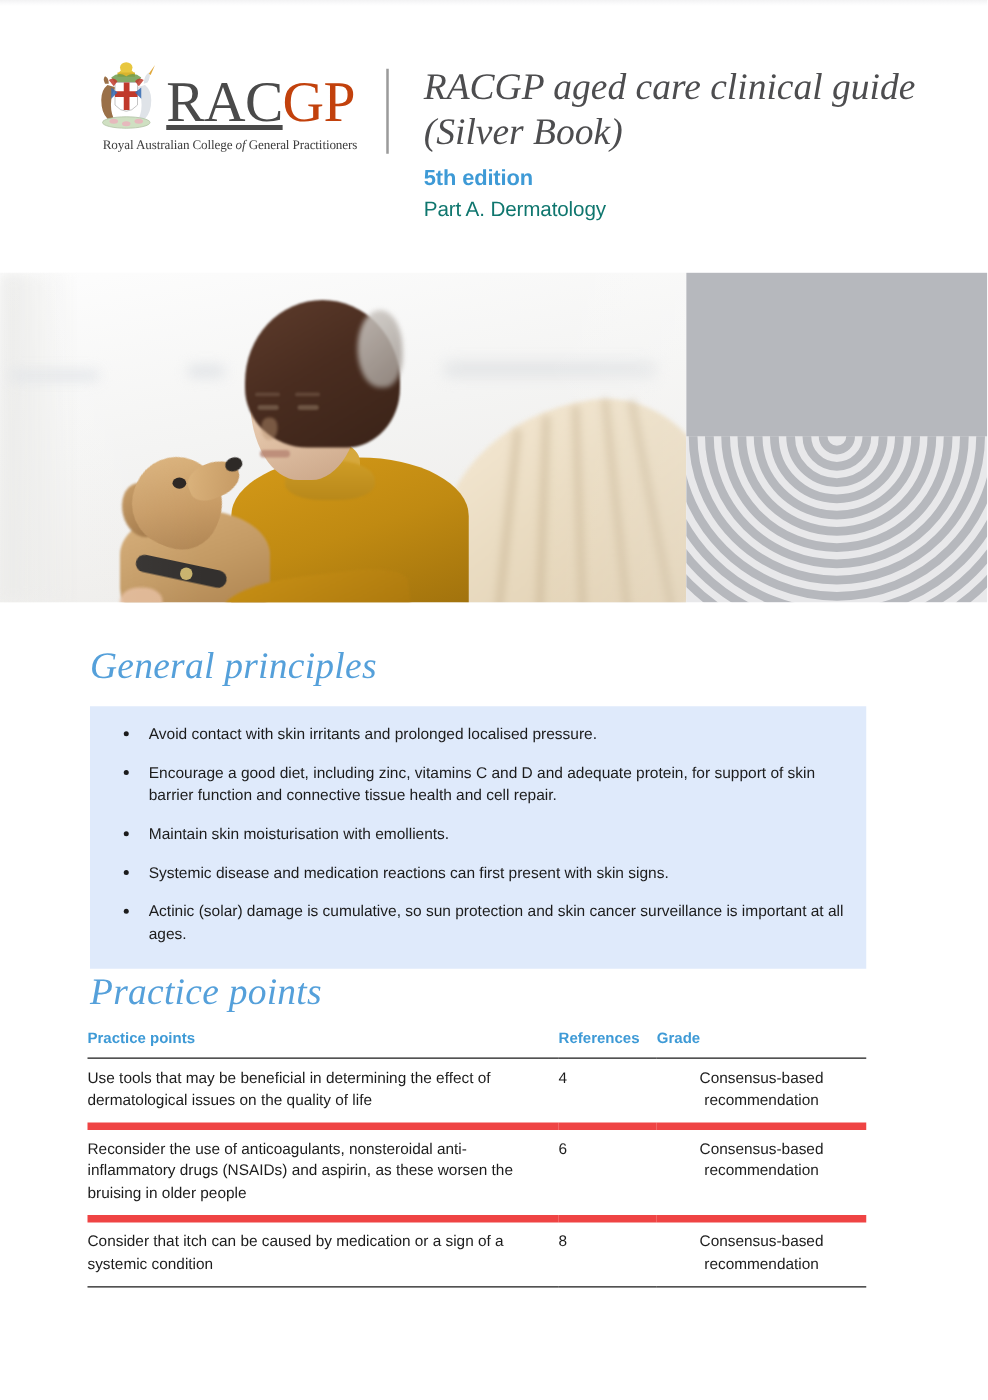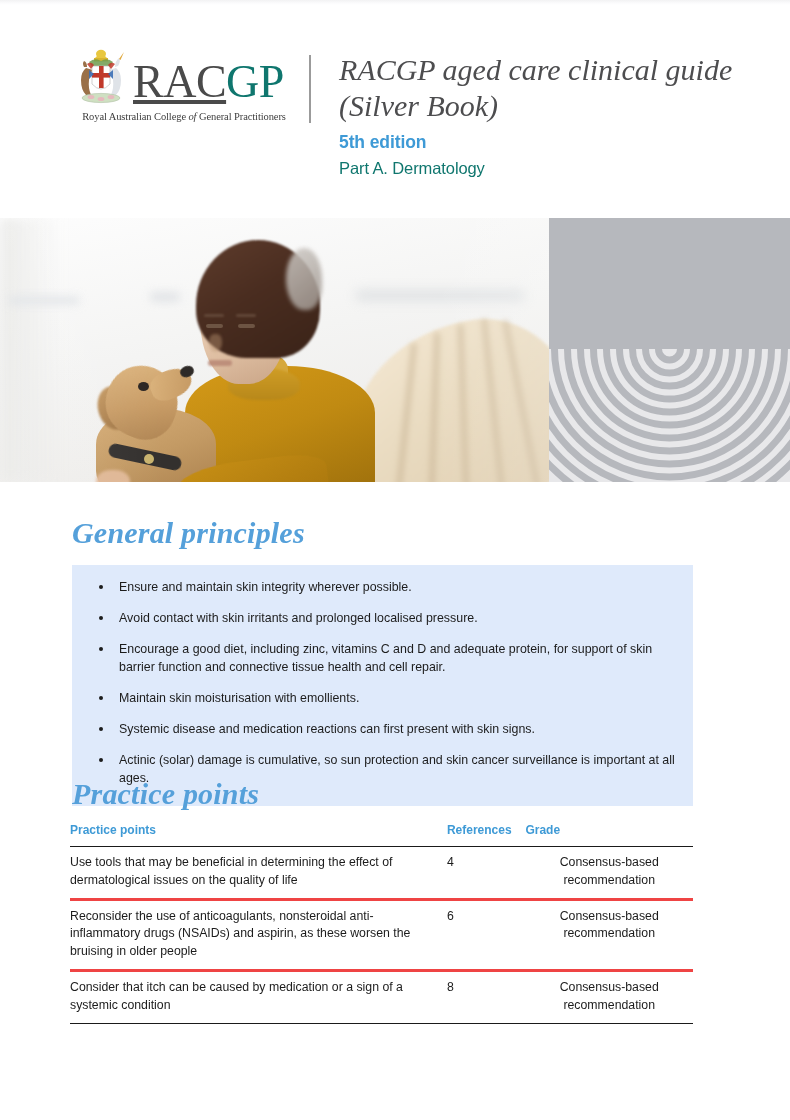--- a/index.html
+++ b/index.html
@@ -47,21 +47,21 @@
   }
   .wordmark {
     font-family: "Liberation Serif", serif;
     font-size: 46px;
     line-height: 0.95;
     letter-spacing: -0.5px;
     font-weight: 400;
     padding-bottom: 2px;
   }
   .wordmark .w-dark { color: #4a4a4a; text-decoration: underline; }
-  .wordmark .w-blue { color: #0f766e; }
+  .wordmark .w-blue { color: #c2410c; }
   .logo-tag {
     margin-top: 5px;
     text-align: center;
     font-family: "Liberation Serif", serif;
     font-size: 10.5px;
     color: #3d3d3d;
     letter-spacing: -0.1px;
     white-space: nowrap;
   }
   .logo-tag i { font-style: italic; }
@@ -325,21 +325,21 @@
 
   
   .content {
     position: absolute;
     left: 0; top: 482px;
     width: 790px;
   }
   .section-heading {
     font-family: "Liberation Serif", serif;
     font-style: italic;
-    font-weight: 700;
+    font-weight: 400;
     color: #55a0da;
     font-size: 30px;
     margin: 0;
     letter-spacing: 0.2px;
   }
   #general-principles-heading { position: absolute; left: 72px; top: 34px; }
   #practice-points-heading   { position: absolute; left: 72px; top: 295px; }
 
   .principles-panel {
     position: absolute;
@@ -385,21 +385,21 @@
     color: #3e9ad6;
     padding: 0 0 9px 0;
     border-bottom: 1.6px solid #1a1a1a;
     vertical-align: bottom;
   }
   .pp-table td {
     font-size: 12.3px;
     line-height: 1.45;
     color: #1c1c1c;
     padding: 7px 0 8px 0;
-    border-bottom: 3px solid #ef4444;
+    border-bottom: 6px solid #ef4444;
     vertical-align: top;
   }
   .pp-table tr:last-child td { border-bottom: 1.6px solid #1a1a1a; }
   .col-point { width: 374px; padding-right: 12px !important; }
   .col-ref   { width: 79px; }
   .col-grade { width: 170px; text-align: center; }
 </style>
 </head>
 <body>
 
@@ -527,21 +527,20 @@
   </div>
 
 </div>
 
 <main class="content">
 
   <h2 class="section-heading" id="general-principles-heading">General principles</h2>
 
   <section class="principles-panel">
     <ul class="principles-list">
-      <li><span class="bullet"></span><span>Ensure and maintain skin integrity wherever possible.</span></li>
       <li><span class="bullet"></span><span>Avoid contact with skin irritants and prolonged localised pressure.</span></li>
       <li><span class="bullet"></span><span>Encourage a good diet, including zinc, vitamins C and D and adequate protein, for support of skin barrier function and connective tissue health and cell repair.</span></li>
       <li><span class="bullet"></span><span>Maintain skin moisturisation with emollients.</span></li>
       <li><span class="bullet"></span><span>Systemic disease and medication reactions can first present with skin signs.</span></li>
       <li><span class="bullet"></span><span>Actinic (solar) damage is cumulative, so sun protection and skin cancer surveillance is important at all ages.</span></li>
     </ul>
   </section>
 
   <h2 class="section-heading" id="practice-points-heading">Practice points</h2>
 

